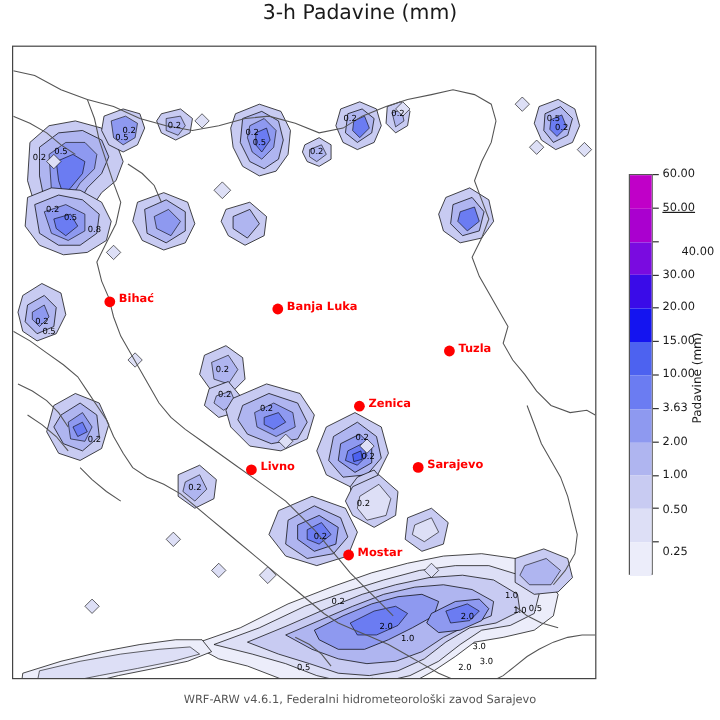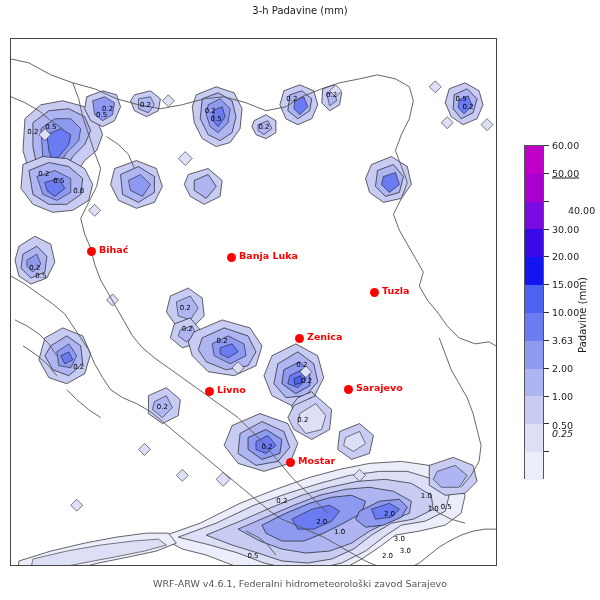--- a/index.html
+++ b/index.html
@@ -3,21 +3,21 @@
 <meta charset="utf-8">
 <style>
   html,body{margin:0;padding:0;background:#ffffff;}
   body{
     width:600px;height:600px;position:relative;overflow:hidden;
     font-family:"DejaVu Sans","Liberation Sans",sans-serif;
     color:#111;
   }
   #title-block{
     position:absolute;left:0;top:4px;width:600px;text-align:center;
-    font-size:10px;line-height:14px;color:#1a1a1a;
+    font-size:17px;line-height:14px;color:#1a1a1a;
   }
   #title-line1,#title-line2{display:block;}
 
   
   #plot-frame{
     position:absolute;left:10px;top:38px;width:487px;height:528px;
     border:1px solid #444;box-sizing:border-box;background:#fff;
     overflow:hidden;
   }
   #map-svg{position:absolute;left:0;top:0;width:100%;height:100%;display:block;}
@@ -369,21 +369,21 @@
       <div class="cb-band" style="height: 27.8333px; background: rgb(77, 98, 240);"></div>
       <div class="cb-band" style="height: 27.8333px; background: rgb(107, 124, 242);"></div>
       <div class="cb-band" style="height: 27.8333px; background: rgb(142, 153, 240);"></div>
       <div class="cb-band" style="height: 27.8333px; background: rgb(175, 181, 240);"></div>
       <div class="cb-band" style="height: 27.8333px; background: rgb(200, 203, 242);"></div>
       <div class="cb-band" style="height: 27.8333px; background: rgb(221, 223, 246);"></div>
       <div class="cb-band" style="height: 27.8333px; background: rgb(236, 237, 250);"></div>
     </div>
   <div id="colorbar-ticks">
       <div class="cb-tick" style="top: 306.167px;"></div>
-      <div class="cb-ticklabel" style="top: 288px; font-style: italic;">0.25</div>
+      <div class="cb-ticklabel" style="top: 315px;">0.25</div>
       <div class="cb-tick" style="top: 278.333px;"></div>
       <div class="cb-ticklabel" style="top: 264px; margin-top: 16px;">0.50</div>
       <div class="cb-tick" style="top: 250.5px;"></div>
       <div class="cb-ticklabel" style="top: 250.5px;">1.00</div>
       <div class="cb-tick" style="top: 222.667px;"></div>
       <div class="cb-ticklabel" style="top: 222.667px;">2.00</div>
       <div class="cb-tick" style="top: 194.833px;"></div>
       <div class="cb-ticklabel" style="top: 194.833px;">3.63</div>
       <div class="cb-tick" style="top: 167px;"></div>
       <div class="cb-ticklabel" style="top: 167px;">10.00</div>

